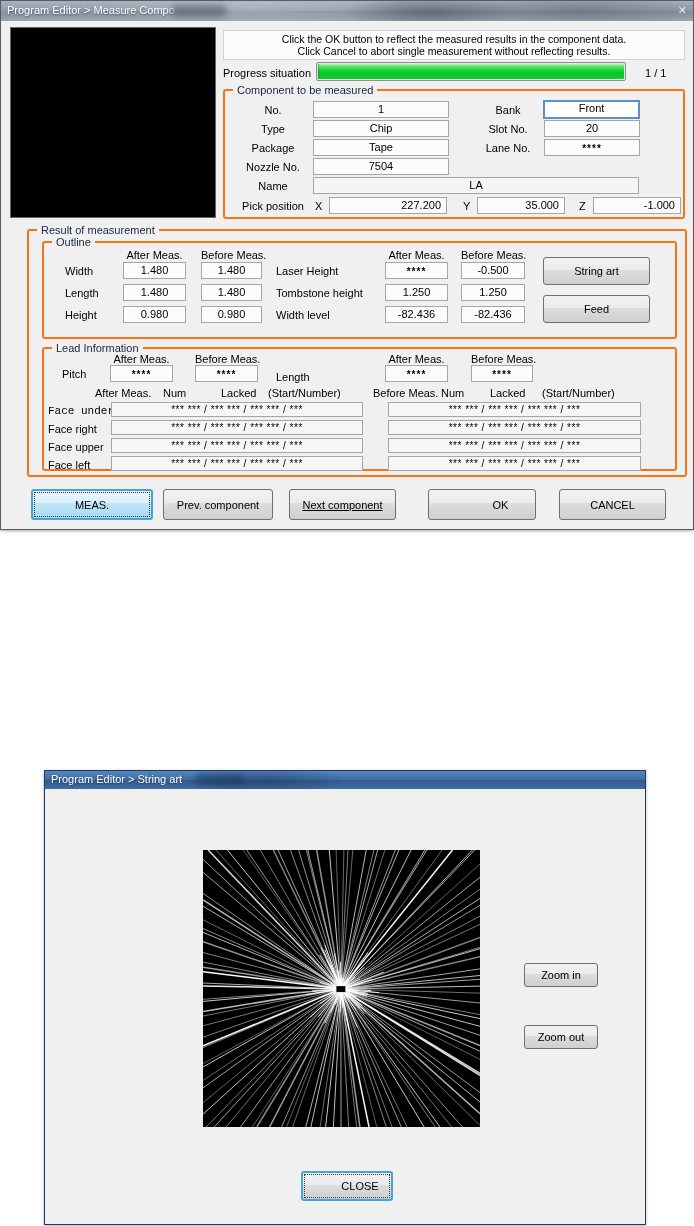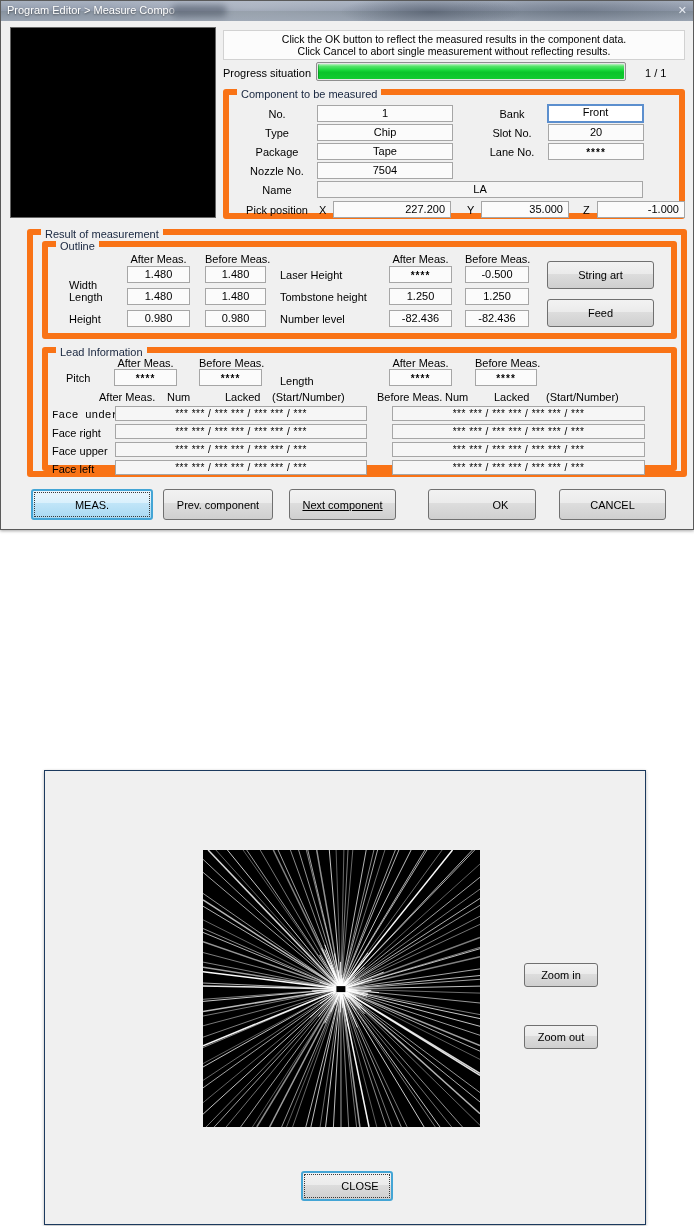--- a/index.html
+++ b/index.html
@@ -25,21 +25,21 @@
   .panel { position:absolute; background:#fcfcfc; border:1px solid #d2d2d2; text-align:center; font-size:10.5px; color:#000; padding-top:2px; line-height:12px; }
 
   .lbl { position:absolute; font-size:11px; color:#000; white-space:nowrap; }
   .lblc { text-align:center; }
 
   .progress-track { position:absolute; border:1px solid #8e8e8e; background:#e6e6e6; border-radius:2px; padding:1px; }
   .progress-fill { height:100%; border-radius:1px;
      background:linear-gradient(180deg,#b9f2c0 0%,#54e469 16%,#12d434 45%,#0ac42a 55%,#10cc2f 100%);
      box-shadow:inset 1px 0 0 rgba(0,90,20,.35); }
 
-  .gb { position:absolute; border:6px solid #f97316; border-radius:3px; }
+  .gb { position:absolute; border:2px solid #f97316; border-radius:3px; }
   .gb-label { position:absolute; top:-7px; left:8px; background:#f0f0f0; padding:0 4px; font-size:11px; color:#17253e; white-space:nowrap; }
 
   .fld { position:absolute; background:#fbfbfb; border:1px solid #a6a6a6; font-size:11px; color:#000; text-align:center; height:17px; line-height:15px; overflow:hidden; }
   .fld.right { text-align:right; padding-right:5px; }
   .fld.focus { border:2px solid #5c8fce; background:#ffffff; line-height:13px; }
   .fld.stars { letter-spacing:1px; font-weight:bold; font-size:10px; line-height:17px; }
   .fld.facev { height:15px; line-height:13px; font-size:10px; letter-spacing:0.5px; background:#f6f6f6; }
 
   .btn { position:absolute; border:1px solid #707070; border-radius:3px; font-size:11px; color:#000; text-align:center; font-family:"Liberation Sans",sans-serif;
      background:linear-gradient(180deg,#f2f2f2 0%,#ebebeb 45%,#dddddd 46%,#cfcfcf 100%); cursor:default; }
@@ -119,41 +119,41 @@
   </div>
 
   <div class="gb" style="left:41px;top:240px;width:635px;height:98px;background:#f0f0f0;">
     <span class="gb-label">Outline</span>
 
     <span class="lbl lblc" style="left:79px;top:6px;width:63px;">After Meas.</span>
     <span class="lbl lblc" style="left:157px;top:6px;width:61px;">Before Meas.</span>
     <span class="lbl lblc" style="left:341px;top:6px;width:63px;">After Meas.</span>
     <span class="lbl lblc" style="left:417px;top:6px;width:64px;">Before Meas.</span>
 
-    <span class="lbl" style="left:21px;top:32px;">Width</span>
+    <span class="lbl" style="left:21px;top:22px;">Width</span>
     <div class="fld" style="left:79px;top:19px;width:63px;">1.480</div>
     <div class="fld" style="left:157px;top:19px;width:61px;">1.480</div>
 
     <span class="lbl" style="left:21px;top:44px;">Length</span>
     <div class="fld" style="left:79px;top:41px;width:63px;">1.480</div>
     <div class="fld" style="left:157px;top:41px;width:61px;">1.480</div>
 
     <span class="lbl" style="left:21px;top:66px;">Height</span>
     <div class="fld" style="left:79px;top:63px;width:63px;">0.980</div>
     <div class="fld" style="left:157px;top:63px;width:61px;">0.980</div>
 
     <span class="lbl" style="left:232px;top:22px;">Laser Height</span>
     <div class="fld stars" style="left:341px;top:19px;width:63px;">****</div>
     <div class="fld" style="left:417px;top:19px;width:64px;">-0.500</div>
 
     <span class="lbl" style="left:232px;top:44px;">Tombstone height</span>
     <div class="fld" style="left:341px;top:41px;width:63px;">1.250</div>
     <div class="fld" style="left:417px;top:41px;width:64px;">1.250</div>
 
-    <span class="lbl" style="left:232px;top:66px;">Number level</span>
+    <span class="lbl" style="left:232px;top:66px;">Width level</span>
     <div class="fld" style="left:341px;top:63px;width:63px;">-82.436</div>
     <div class="fld" style="left:417px;top:63px;width:64px;">-82.436</div>
 
     <button class="btn" style="left:499px;top:14px;width:107px;height:28px;">String art</button>
     <button class="btn" style="left:499px;top:52px;width:107px;height:28px;">Feed</button>
   </div>
 
   <div class="gb" style="left:41px;top:346px;width:635px;height:124px;background:#f0f0f0;">
     <span class="gb-label">Lead Information</span>
 
@@ -196,20 +196,24 @@
   </div>
 
   <button class="btn" style="left:162px;top:488px;width:110px;height:31px;">Prev. component</button>
   <button class="btn btn-focus-blue" style="left:30px;top:488px;width:122px;height:31px;">MEAS.</button>
   <button class="btn" style="left:288px;top:488px;width:107px;height:31px;text-decoration:underline;">Next component</button>
   <button class="btn" style="left:427px;top:488px;width:108px;height:31px;padding-left:37px;">OK</button>
   <button class="btn" style="left:558px;top:488px;width:107px;height:31px;">CANCEL</button>
 </div>
 
 <div class="win" id="win2">
+  <div class="titlebar">
+    <span class="ttext">Program Editor &gt; String art</span>
+    <span class="smudge" style="left:150px;top:3px;width:50px;height:11px;background:rgba(25,50,90,.5);"></span>
+  </div>
 
   <div class="artbox" style="left:158px;top:79px;width:277px;height:277px;">
     <svg viewBox="0 0 277 277">
         <line x1="143.5" y1="138.9" x2="277.0" y2="136.1" stroke="#ffffff" stroke-opacity="0.95" stroke-width="0.8"></line>
         <line x1="140.5" y1="139.1" x2="277.0" y2="143.1" stroke="#ffffff" stroke-opacity="0.54" stroke-width="0.8"></line>
         <line x1="140.6" y1="139.3" x2="277.0" y2="153.0" stroke="#ffffff" stroke-opacity="0.75" stroke-width="0.8"></line>
         <line x1="142.6" y1="139.9" x2="277.0" y2="164.6" stroke="#ffffff" stroke-opacity="0.60" stroke-width="0.8"></line>
         <line x1="140.4" y1="139.6" x2="277.0" y2="168.6" stroke="#ffffff" stroke-opacity="0.98" stroke-width="0.8"></line>
         <line x1="144.6" y1="140.8" x2="277.0" y2="176.3" stroke="#ffffff" stroke-opacity="0.95" stroke-width="0.8"></line>
         <line x1="140.8" y1="140.0" x2="277.0" y2="185.3" stroke="#ffffff" stroke-opacity="0.76" stroke-width="0.8"></line>

